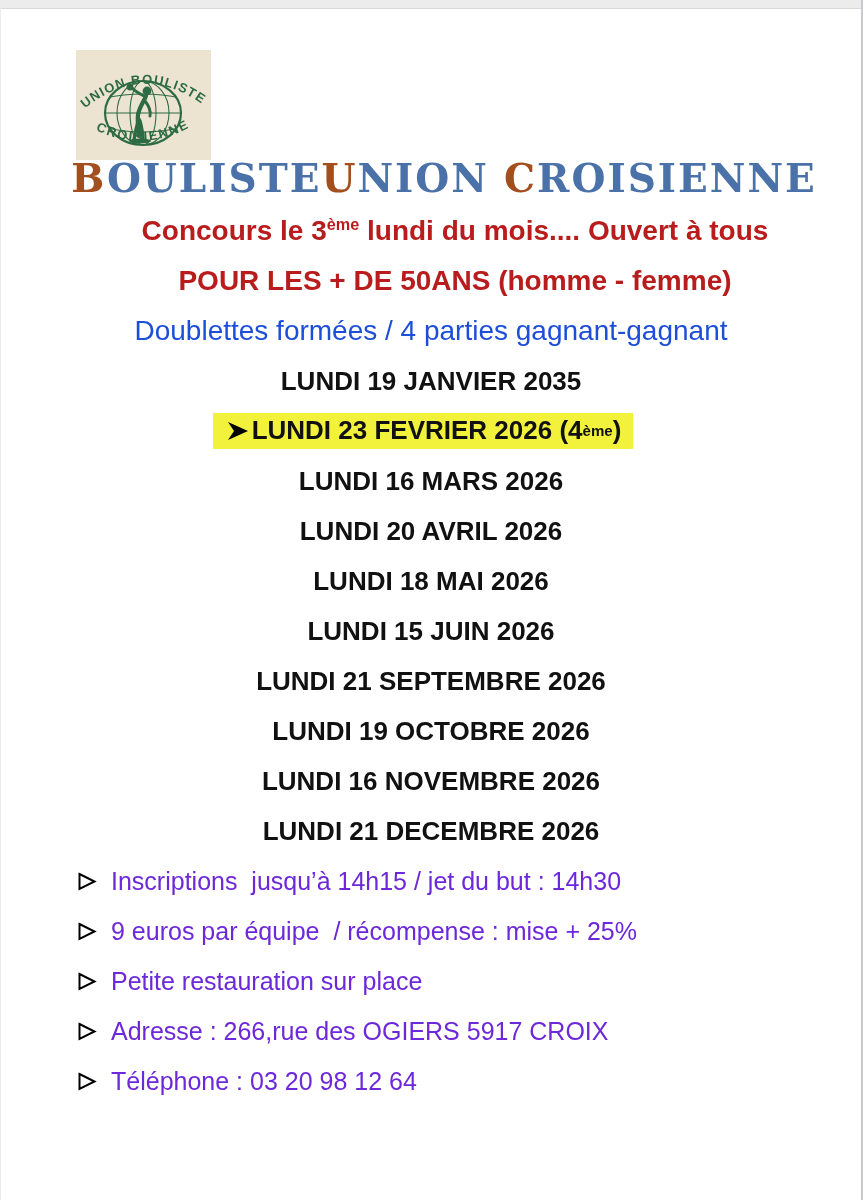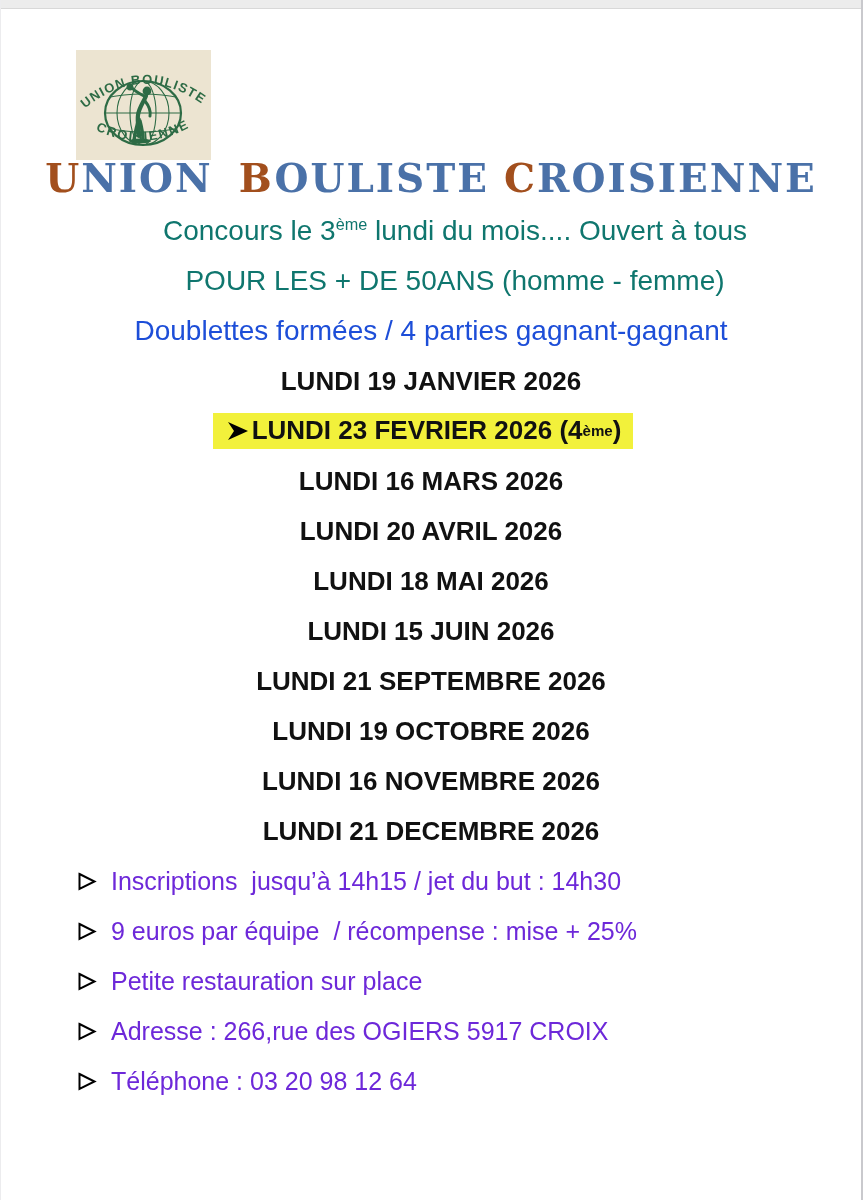--- a/index.html
+++ b/index.html
@@ -58,22 +58,22 @@
   .title .initial { color: #a24f1d; }
 
   .row {
     height: 50px;
     display: flex;
     justify-content: center;
     align-items: center;
   }
 
   .purple-line {
-    color: #0f766e;
-    font-weight: normal;
+    color: #b91c1c;
+    font-weight: bold;
     font-size: 28px;
     margin-left: 48px;
   }
 
   .intro-line {
     font-size: 28px;
     font-weight: 400;
     color: #1d4ed8;
   }
 
@@ -156,39 +156,39 @@
       </text>
       <text font-family="Liberation Sans, sans-serif" font-size="13" font-weight="bold" letter-spacing="1.8" fill="#2d6b45">
         <textPath href="#logoArcBottom" startOffset="50%" text-anchor="middle">CROISIENNE</textPath>
       </text>
     </svg>
   </div>
 
   <div class="content">
 
     <h1 class="title">
+      <span class="word gap-wide"><span class="initial">B</span><span>OULISTE</span></span>
       <span class="word"><span class="initial">U</span><span>NION</span></span>
-      <span class="word gap-wide"><span class="initial">B</span><span>OULISTE</span></span>
       <span class="word gap-narrow"><span class="initial">C</span><span>ROISIENNE</span></span>
     </h1>
 
     <div class="row">
       <span class="purple-line"><span class="pre">Concours le 3</span><sup>ème</sup><span class="pre"> lundi du mois.... Ouvert à tous</span></span>
     </div>
 
     <div class="row">
       <span class="purple-line">POUR LES + DE 50ANS (homme - femme)</span>
     </div>
 
     <div class="row">
       <span class="intro-line">Doublettes formées / 4 parties gagnant-gagnant</span>
     </div>
 
     <div class="row">
-      <span class="date-line">LUNDI 19 JANVIER 2026</span>
+      <span class="date-line">LUNDI 19 JANVIER 2035</span>
     </div>
 
     <div class="row">
       <span class="highlight date-line">
         <svg class="arrow-svg" width="24" height="22" viewBox="0 0 24 22">
           <path d="M2 2 L22 11 L2 20 L8 11 Z" fill="#000000"></path>
         </svg>
         <span>LUNDI 23 FEVRIER 2026 (4</span>
           <sup>ème</sup>
           <span>)</span>

